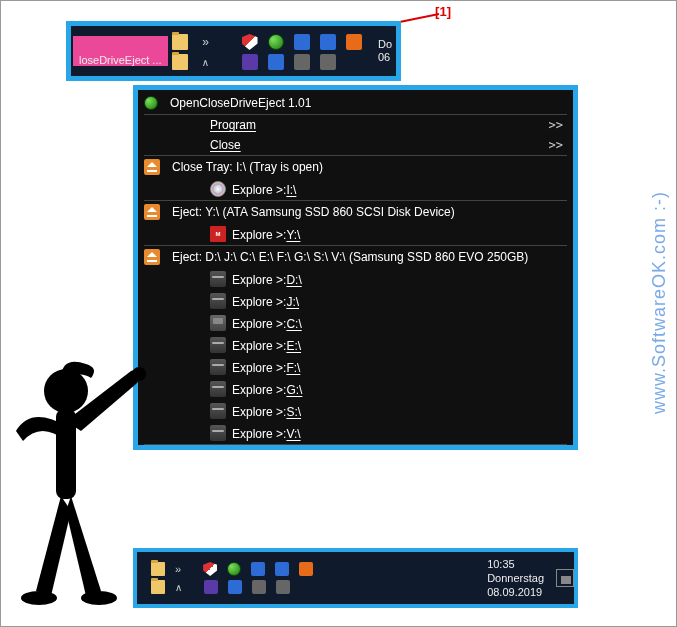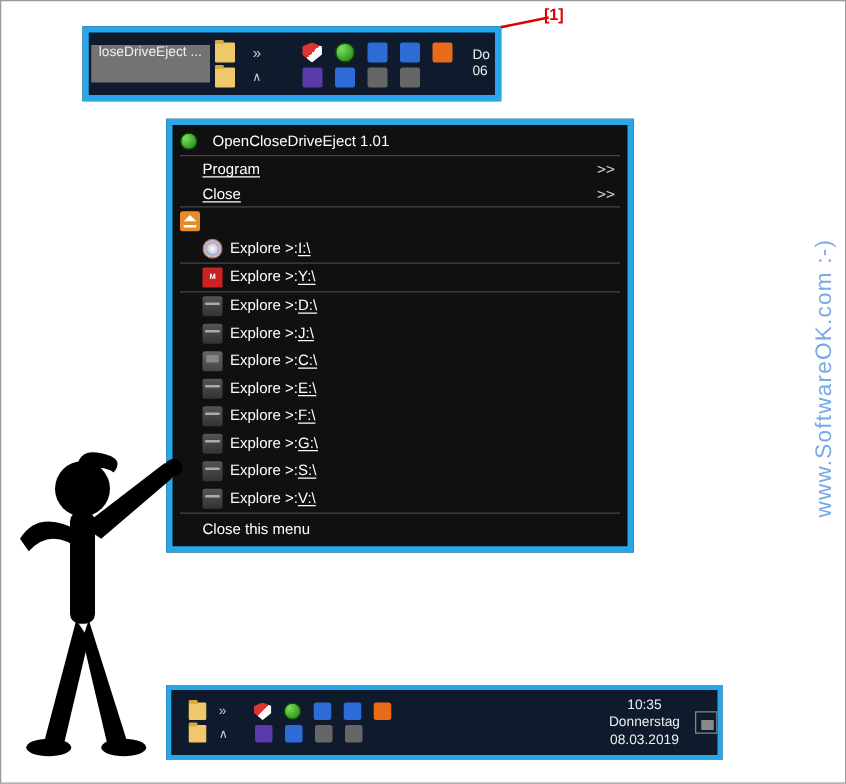--- a/index.html
+++ b/index.html
@@ -20,23 +20,23 @@
     top: 20px; left: 65px;
     width: 335px; height: 60px;
     border: 5px solid #29a6e8;
     background: #0f1b2c;
     display: flex;
     align-items: center;
     color: #fff;
     overflow: hidden;
   }
   .tb-task {
-    background: #737373;
+    background: #ec4899;
     height: 30px;
-    display: flex; align-items: flex-start;
+    display: flex; align-items: flex-end;
     padding: 0 6px;
     font-size: 11px;
     color: #eee;
     margin-left: 2px;
     white-space: nowrap;
     overflow: hidden;
   }
   .tb-icons { display: flex; flex-wrap: wrap; gap: 4px; padding: 2px 4px; align-items: center; }
   .tb-icons .mini { width: 16px; height: 16px; display:flex; align-items:center; justify-content:center; font-size:12px; }
   .tb-clock { font-size: 11px; color: #eee; padding: 0 4px; line-height: 1.2; }
@@ -51,40 +51,41 @@
     pointer-events: none;
   }
   .arrow-wrap .label {
     color: #d00; font-weight: bold; font-size: 13px;
     position: absolute; right: 0; top: 0;
   }
 
   
   .menu-wrap {
     position: absolute;
-    top: 94px; left: 132px;
-    width: 374px;
+    top: 84px; left: 132px;
+    width: 445px;
     border: 5px solid #29a6e8;
     background: #101010;
     color: #fff;
   }
   .menu-title {
     display: flex; align-items: center;
     padding: 6px 8px 4px 6px;
     font-size: 12px;
     gap: 6px;
   }
   .menu-sep { height: 1px; background: #444; margin: 0 6px; }
   .menu-item {
-    display: flex; align-items: flex-start;
+    display: flex; align-items: flex-end;
     padding: 3px 10px 3px 24px;
     font-size: 12px;
     cursor: pointer;
     position: relative;
     white-space: nowrap;
+    margin-left: 48px;
   }
   .menu-item .rchev {
     margin-left: auto; color: #ccc;
     font-family: monospace;
   }
   .menu-item.indent { padding-left: 24px; }
   .menu-item .u { text-decoration: underline; text-underline-offset: 2px; }
   .section-head {
     display: flex; align-items: center;
     padding: 3px 10px 3px 6px;
@@ -126,21 +127,21 @@
     background: #2d3b4a;
     height: 30px;
     display: flex; align-items: center;
     padding: 0 6px;
     gap: 5px;
     font-size: 11px;
     margin-left: 2px;
     white-space: nowrap;
   }
   .bottom-bar-wrap .tray { display:flex; flex-wrap:wrap; gap:4px; padding:2px 4px; align-items:center; margin-left: 10px;}
-  .bottom-bar-wrap .clock { font-size: 11px; line-height:1.3; padding: 0 6px; margin-left: 8px; text-align: center;}
+  .bottom-bar-wrap .clock { font-size: 11px; line-height:1.3; padding: 0 6px; margin-left: 8px; text-align: left;}
 
   .notif-square { width: 18px; height: 18px; border: 1px solid #888; position: relative; margin-left: 6px;}
   .notif-square::before{content:"";position:absolute;right:2px;bottom:2px;width:10px;height:8px;background:#888;}
 
   
   .wm {
     position: absolute;
     right: 6px; top: 190px;
     writing-mode: vertical-rl;
     transform: rotate(180deg);
@@ -213,35 +214,44 @@
     <span class="rchev">&gt;&gt;</span>
   </div>
   <div class="menu-item">
     <span class="u">Close</span>
     <span class="rchev">&gt;&gt;</span>
   </div>
   <div class="menu-sep"></div>
 
   <div class="section-head">
     <span class="row-icon ico-eject"></span>
+    <span>Close Tray: I:\ (Tray is open)</span>
   </div>
   <div class="menu-item indent">
     <span class="row-icon ico-cd"></span>
     <span>Explore &gt;: </span>
     <span class="u">I:\</span>
   </div>
   <div class="menu-sep"></div>
 
+  <div class="section-head">
+    <span class="row-icon ico-eject"></span>
+    <span>Eject: Y:\  (ATA Samsung SSD 860 SCSI Disk Device)</span>
+  </div>
   <div class="menu-item indent">
     <span class="row-icon ico-marvel">M</span>
     <span>Explore &gt;: </span>
     <span class="u">Y:\</span>
   </div>
   <div class="menu-sep"></div>
 
+  <div class="section-head">
+    <span class="row-icon ico-eject"></span>
+    <span>Eject: D:\ J:\ C:\ E:\ F:\ G:\ S:\ V:\  (Samsung SSD 860 EVO 250GB)</span>
+  </div>
   <div class="menu-item indent">
     <span class="row-icon ico-drive"></span>
     <span>Explore &gt;: </span>
     <span class="u">D:\</span>
   </div>
   <div class="menu-item indent">
     <span class="row-icon ico-drive"></span>
     <span>Explore &gt;: </span>
     <span class="u">J:\</span>
   </div>
@@ -270,23 +280,20 @@
     <span>Explore &gt;: </span>
     <span class="u">S:\</span>
   </div>
   <div class="menu-item indent">
     <span class="row-icon ico-drive"></span>
     <span>Explore &gt;: </span>
     <span class="u">V:\</span>
   </div>
   <div class="menu-sep"></div>
 
-  <div class="menu-item" style="padding-top:5px;padding-bottom:7px">
-    <span>Close this menu</span>
-  </div>
 </div>
 
 <div class="bottom-bar-wrap">
   <div style="display:flex;flex-direction:column;flex:1">
     <div class="tray">
       <span class="row-icon ico-folder" style="width:14px;height:14px"></span>
       <span class="chev-r" style="font-size:11px"></span>
       <span style="width:14px"></span>
       <span class="row-icon ico-shield" style="width:14px;height:14px"></span>
       <span class="row-icon ico-green" style="width:14px;height:14px"></span>
@@ -300,21 +307,21 @@
       <span style="width:14px"></span>
       <span class="row-icon ico-purple" style="width:14px;height:14px"></span>
       <span class="row-icon ico-blue" style="width:14px;height:14px"></span>
       <span class="row-icon ico-gray" style="width:14px;height:14px"></span>
       <span class="row-icon ico-gray" style="width:14px;height:14px"></span>
     </div>
   </div>
   <div class="clock">
     <div>10:35</div>
     <div>Donnerstag</div>
-    <div>08.03.2019</div>
+    <div>08.09.2019</div>
   </div>
   <div class="notif-square"></div>
 </div>
 
 <svg class="figure" viewBox="0 0 170 280">
   <g fill="#000">
     <circle cx="75" cy="55" r="22"></circle>
     <path d="M70 40 Q72 20 95 28 Q108 32 100 42 Q92 36 80 40 Z"></path>
     <rect x="65" y="73" width="20" height="90" rx="8"></rect>
     <path d="M75 90 Q40 70 25 95 L32 105 Q50 85 75 105 Z"></path>

